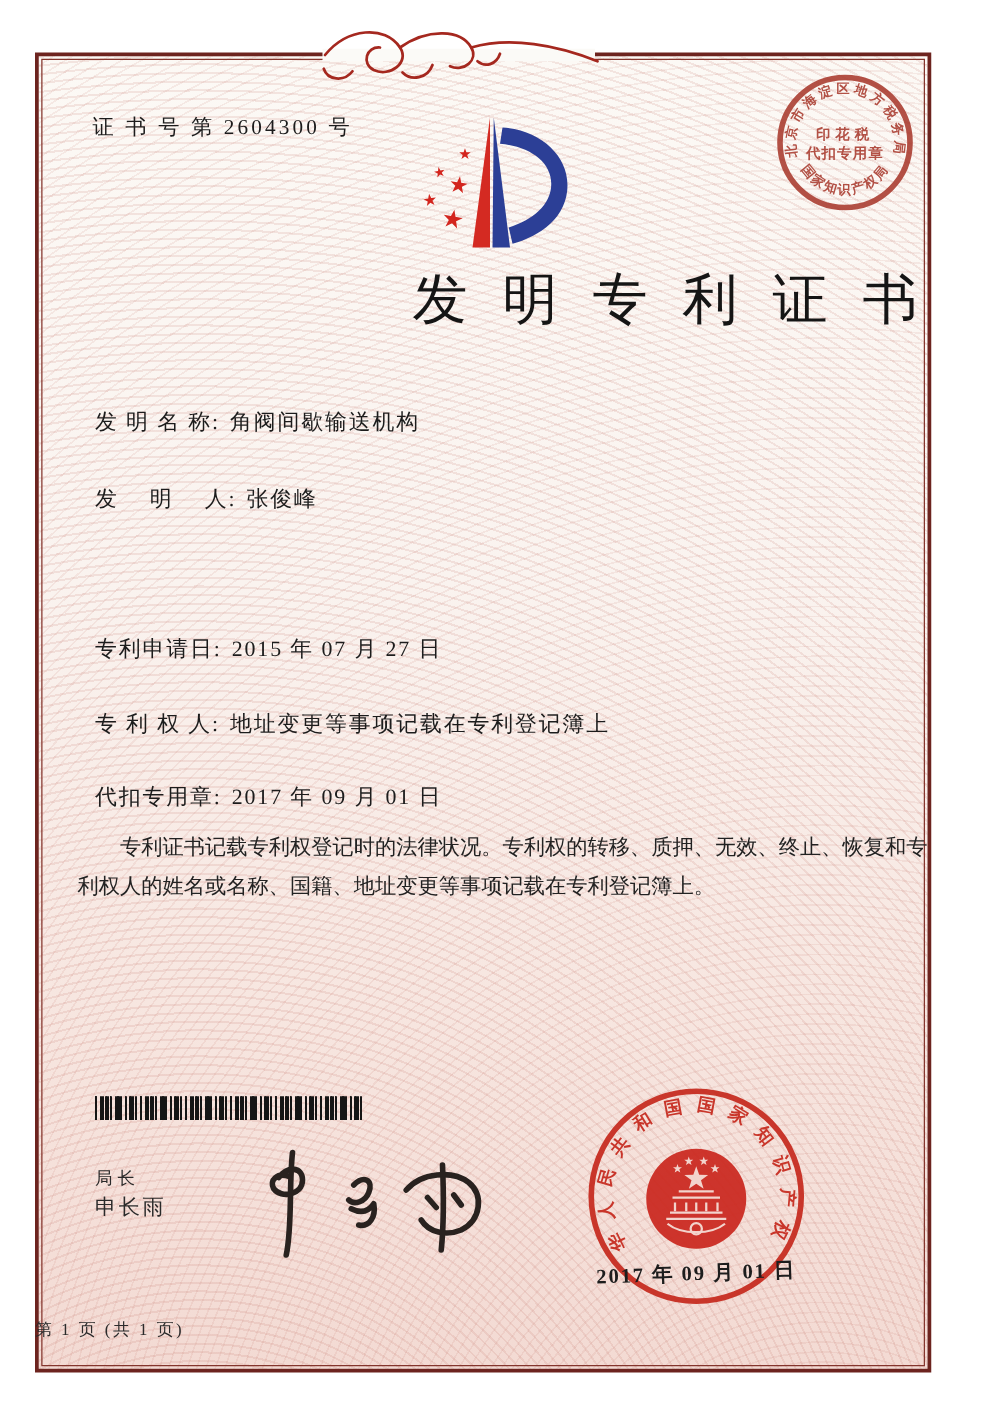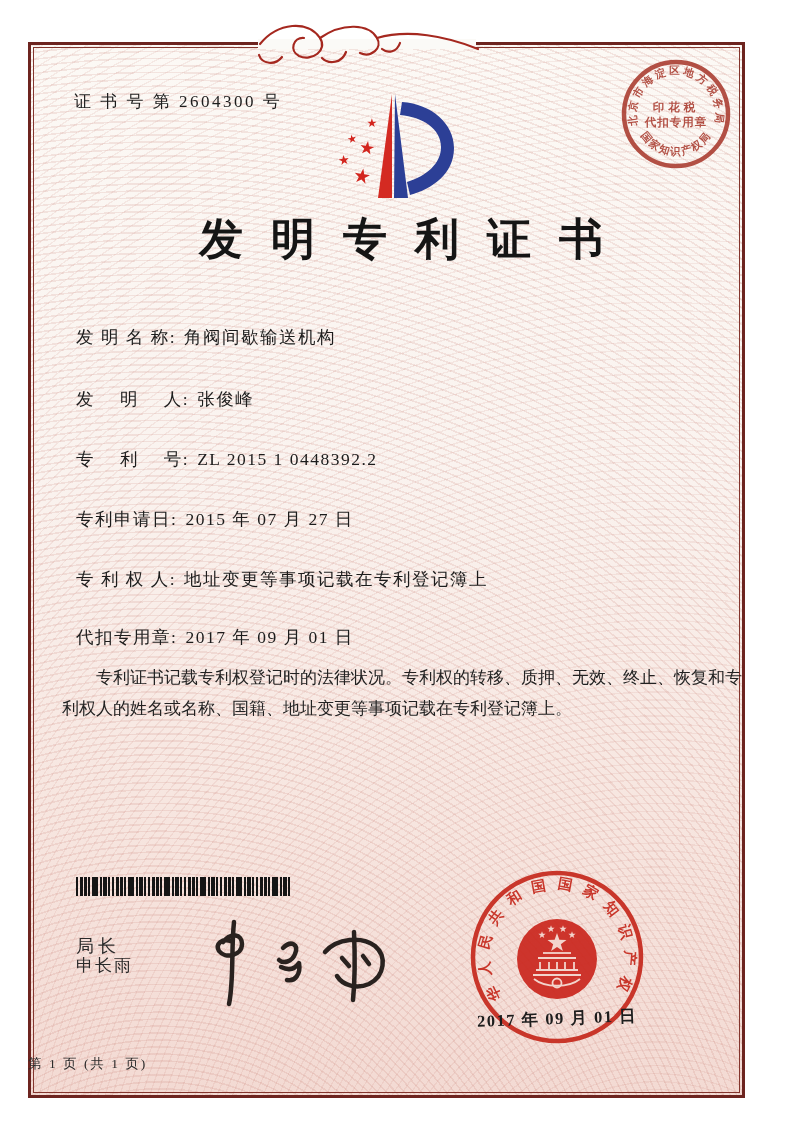--- a/index.html
+++ b/index.html
@@ -21,40 +21,40 @@
   .frame-inner{position:absolute;left:2px;top:2px;right:2px;bottom:2px;border:1px solid #84352d;}
   
   .ornament{position:absolute;left:250px;top:12px;width:232px;height:62px;}
   
   .cert-number{position:absolute;left:74px;top:90px;font-size:17px;letter-spacing:2.5px;}
   .stamp{position:absolute;left:616px;top:54px;width:120px;height:120px;opacity:.88;}
   .stamp text{font-family:"Liberation Serif","DejaVu Serif",serif;font-weight:bold;fill:#a93a2e;}
   .logo{position:absolute;left:322px;top:86px;width:156px;height:124px;}
   .star{position:absolute;color:#d3251e;line-height:1;transform:translate(-50%,-50%);}
   .title{
-    position:absolute;left:40px;width:722px;top:210px;text-align:center;
-    font-size:44px;font-weight:bold;letter-spacing:28px;text-indent:28px;color:#151515;
+    position:absolute;left:40px;width:722px;top:210px;text-align:right;
+    font-size:44px;font-weight:normal;letter-spacing:28px;text-indent:28px;color:#151515;
   }
   
   .field{position:absolute;left:76px;font-size:17.5px;letter-spacing:1.5px;white-space:nowrap;}
   .field .fvalue{margin-left:8px;}
   .f1{top:325px}.f2{top:387px}.f3{top:447px}.f4{top:507px}.f5{top:567px}.f6{top:625px}
   
   .body-text{position:absolute;left:62px;right:58px;top:663px;font-size:17px;line-height:30.5px;text-align:justify;color:#222;}
   .body-text p{margin:0;text-indent:2em;}
   
   .barcode{
     position:absolute;left:76px;top:877px;width:214px;height:19px;
     background-image:
       repeating-linear-gradient(90deg,#151515 0 2px,transparent 2px 4px),
       repeating-linear-gradient(90deg,#151515 0 1px,transparent 1px 6px),
       repeating-linear-gradient(90deg,#151515 0 2px,transparent 2px 9px);
   }
   
-  .sig-title{position:absolute;left:76px;top:934px;font-size:18px;letter-spacing:4px;color:#2a2a2a;font-family:Liberation Sans, sans-serif;}
+  .sig-title{position:absolute;left:76px;top:934px;font-size:14px;letter-spacing:4px;color:#2a2a2a;font-family:Liberation Sans, sans-serif;}
   .sig-name{position:absolute;left:76px;top:954px;font-size:17px;letter-spacing:2px;color:#2a2a2a;font-family:"Liberation Sans","DejaVu Sans",sans-serif;}
   .signature{position:absolute;left:195px;top:910px;width:212px;height:108px;}
   
   .seal{position:absolute;left:467px;top:867px;width:180px;height:180px;opacity:.93;}
   .seal text{font-family:"Liberation Serif","DejaVu Serif",serif;font-weight:bold;fill:#c62a1e;}
   .seal-date{
     position:absolute;left:477px;top:1008px;font-size:16.5px;font-weight:600;
     letter-spacing:1.5px;color:#1d1d1d;transform:rotate(-2deg);white-space:nowrap;
   }
   
@@ -111,23 +111,20 @@
   <span class="star" style="left:362px;top:176px;font-size:20px;transform:translate(-50%,-50%) rotate(10deg);">★</span>
 
   <div class="title">发明专利证书</div>
 
   <div class="field f2">
     <span class="flabel">发　 明　 人:</span><span class="fvalue">张俊峰</span>
   </div>
   <div class="field f1">
     <span class="flabel">发 明 名 称:</span><span class="fvalue">角阀间歇输送机构</span>
   </div>
-  <div class="field f3">
-    <span class="flabel">专　 利　 号:</span><span class="fvalue">ZL 2015 1 0448392.2</span>
-  </div>
   <div class="field f4">
     <span class="flabel">专利申请日:</span><span class="fvalue">2015 年 07 月 27 日</span>
   </div>
   <div class="field f5">
     <span class="flabel">专 利 权 人:</span><span class="fvalue">地址变更等事项记载在专利登记簿上</span>
   </div>
   <div class="field f6">
     <span class="flabel">代扣专用章:</span><span class="fvalue">2017 年 09 月 01 日</span>
   </div>
 

